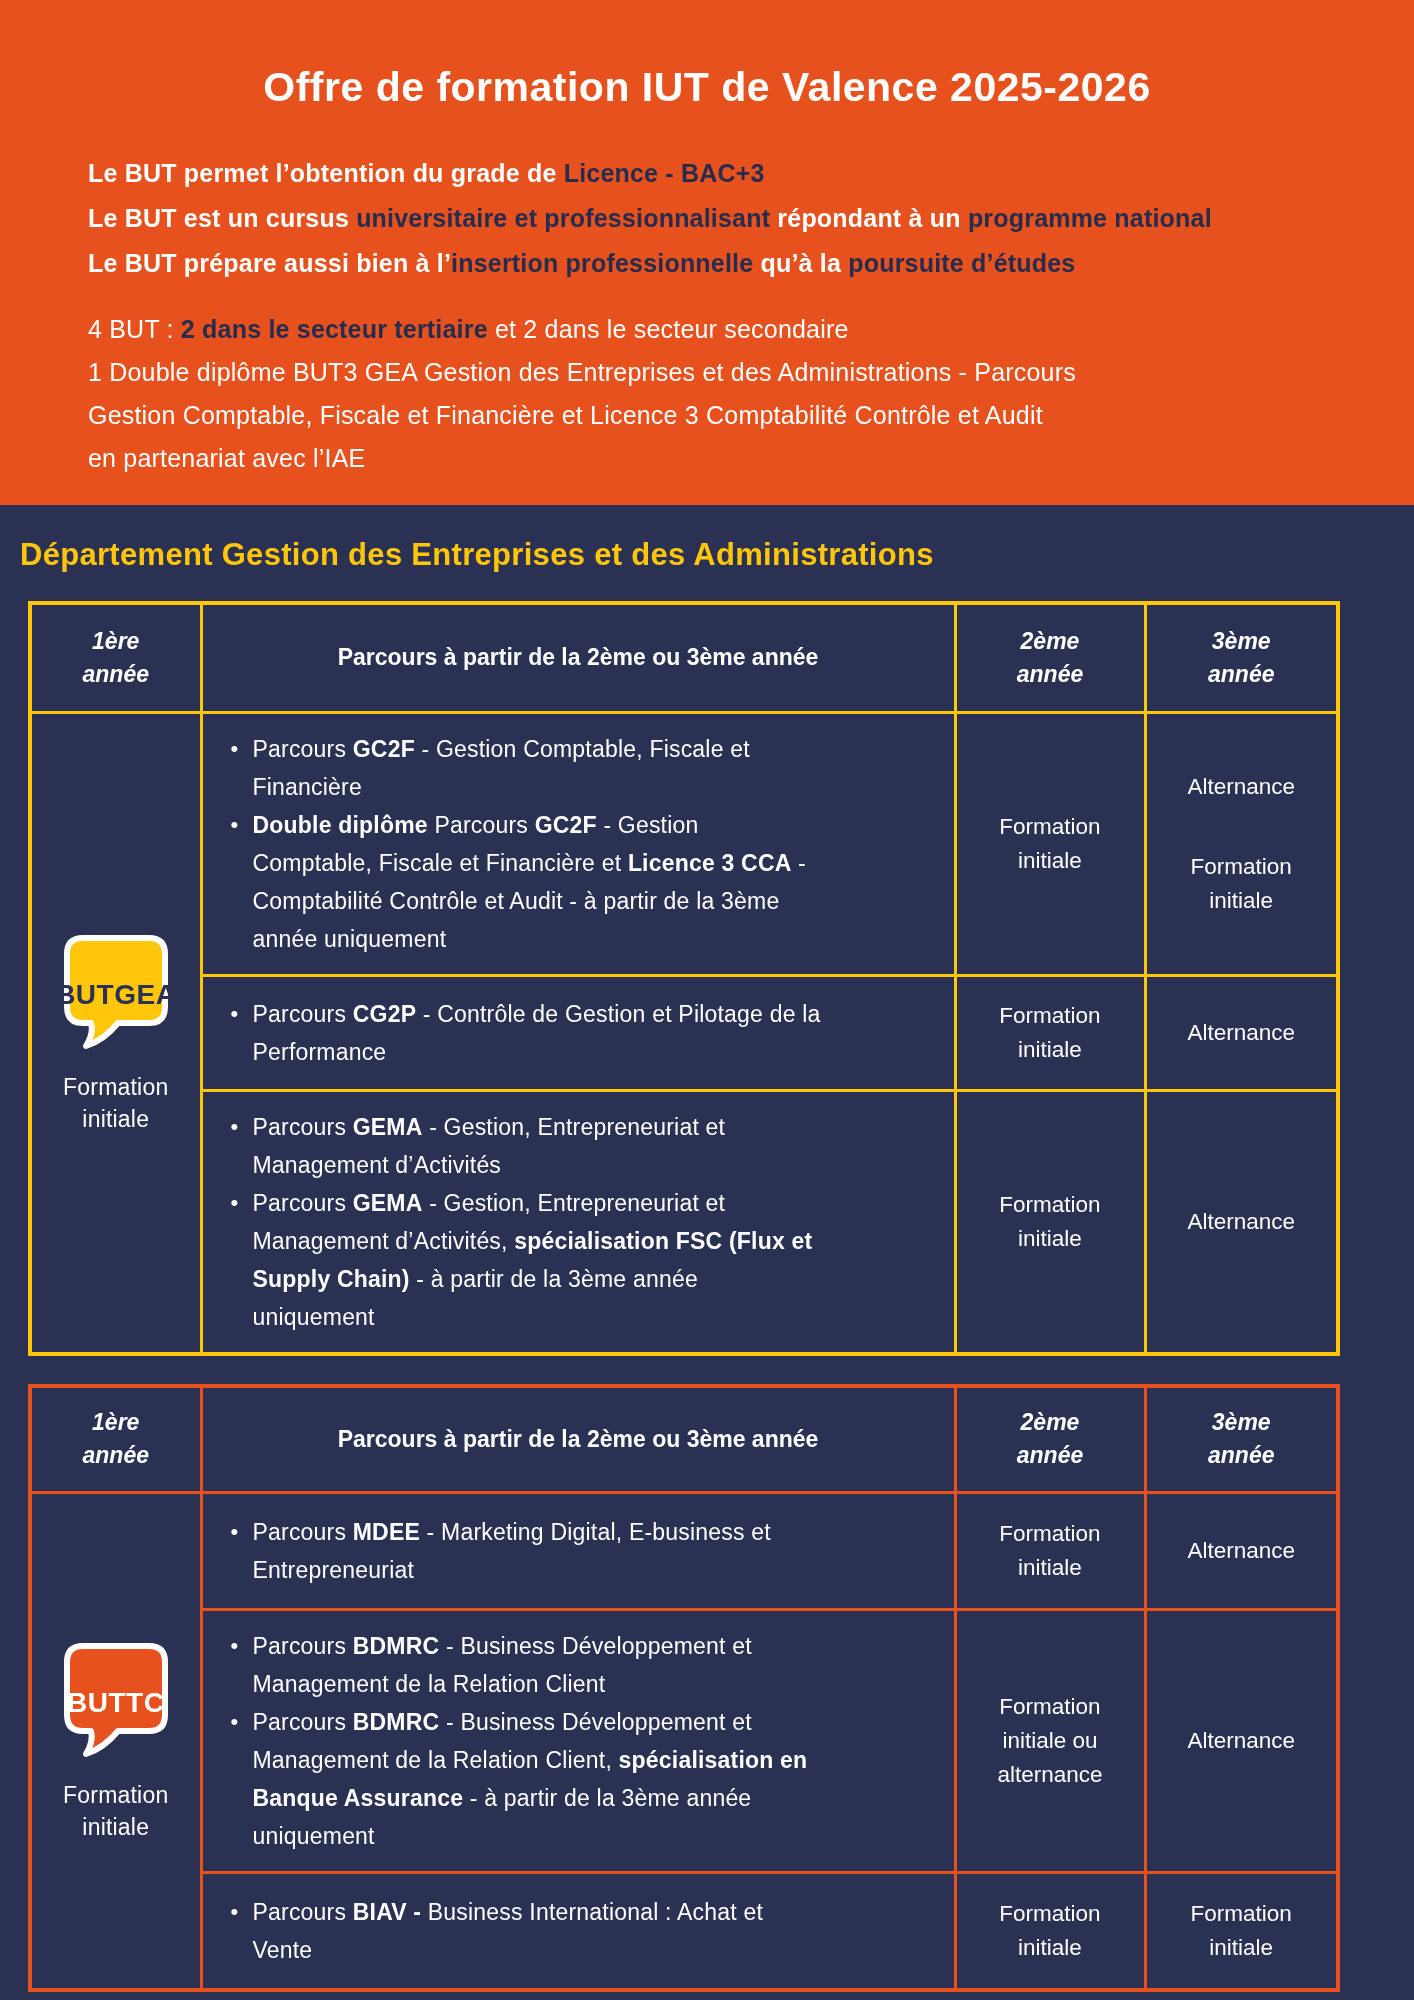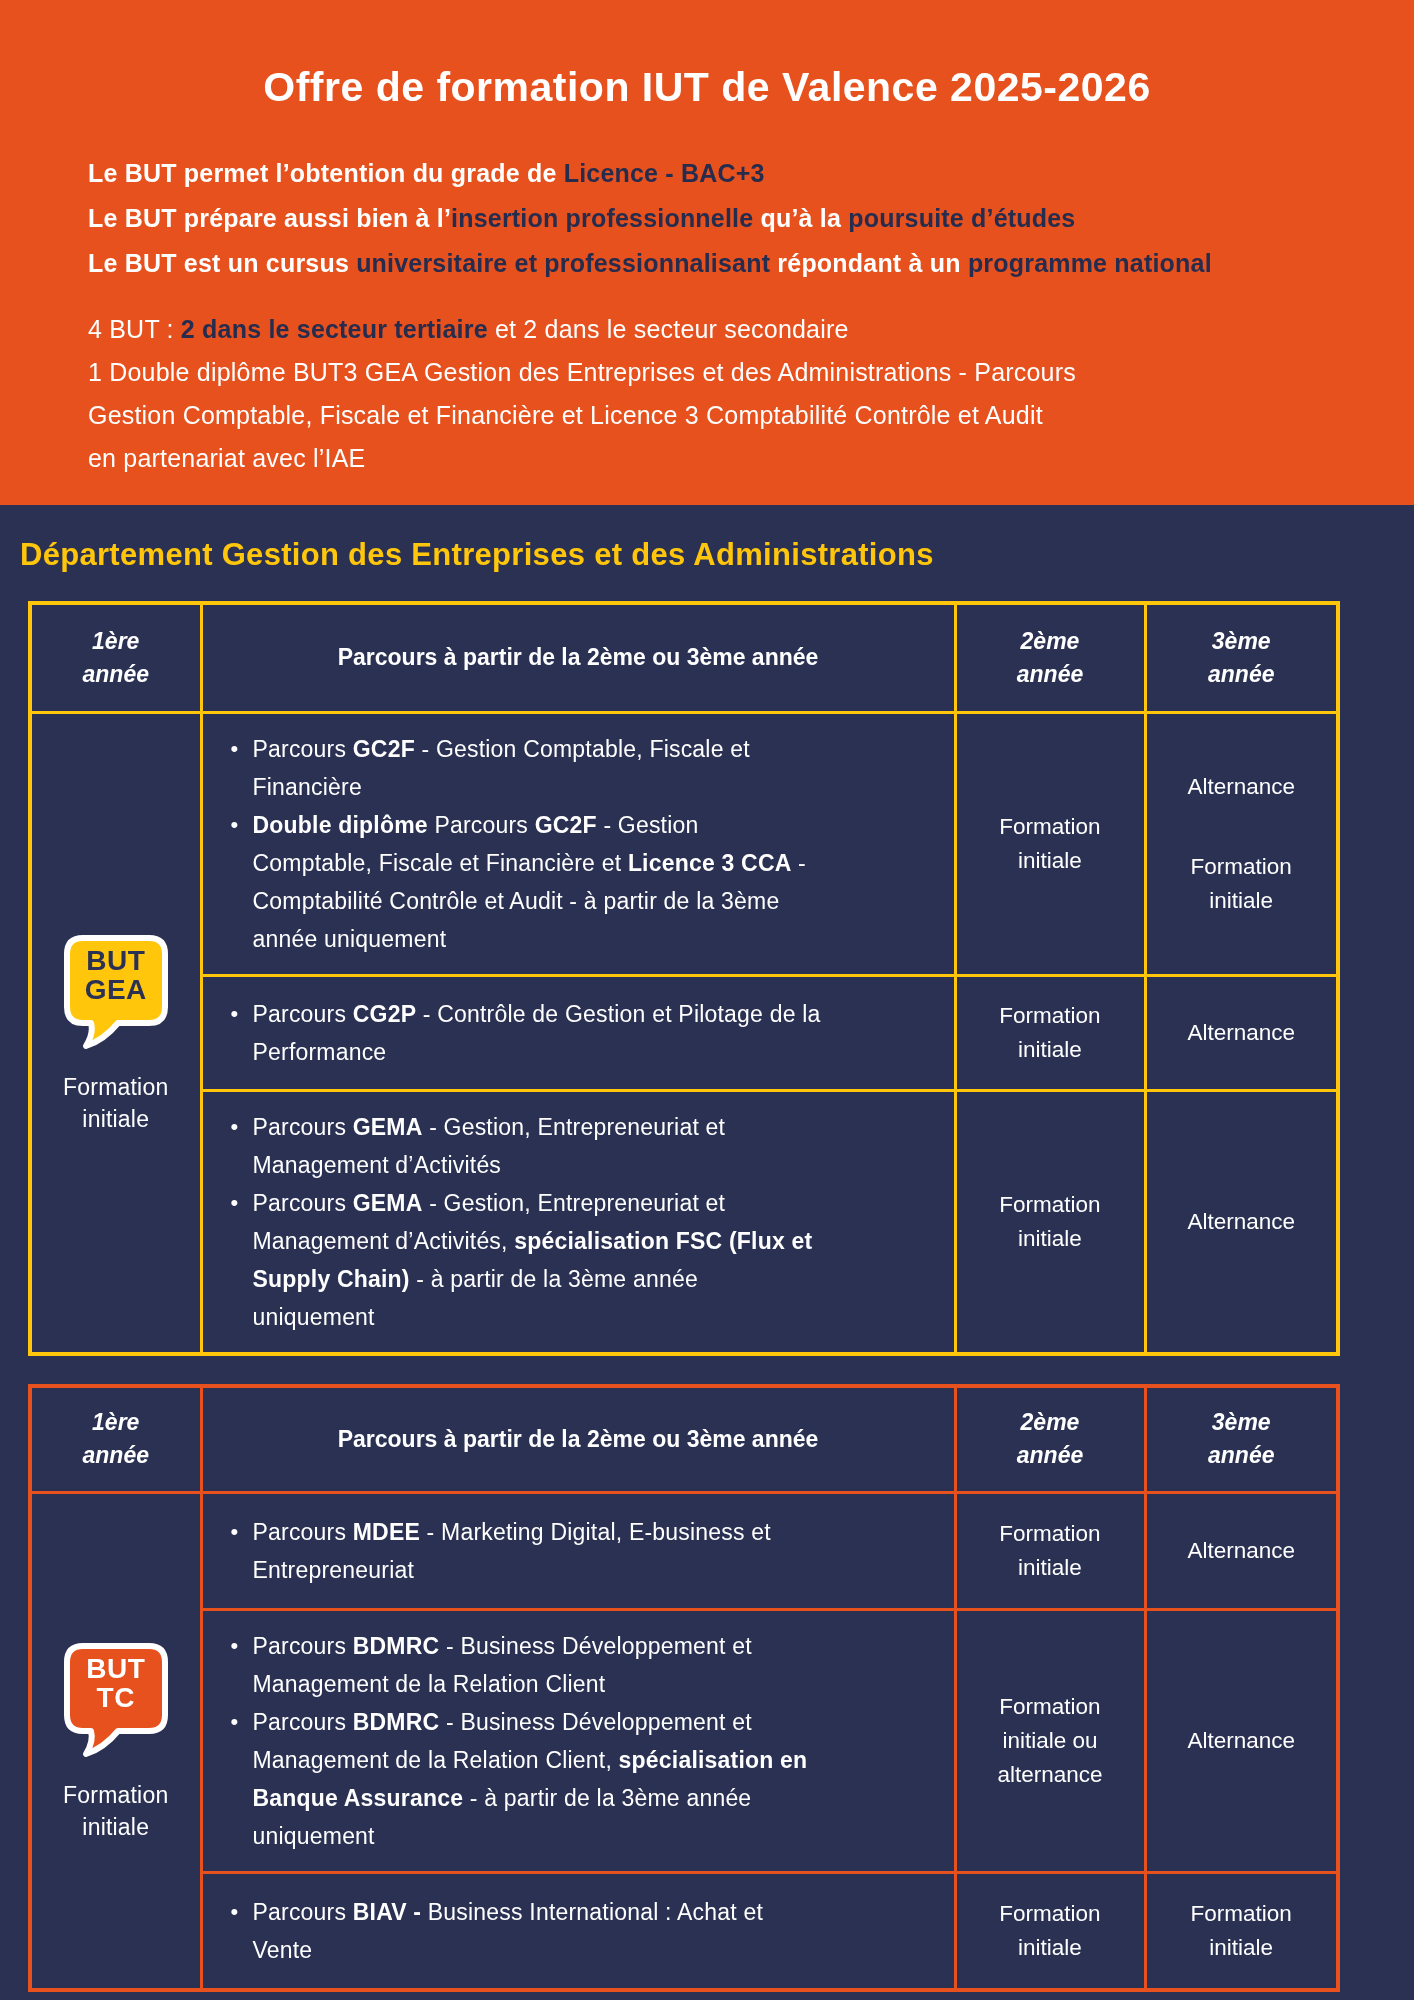--- a/index.html
+++ b/index.html
@@ -84,42 +84,42 @@
   }
   td.mode .stack div:empty{display:none;}
   td.mode .stack div + div:not(:empty){margin-top:46px;}
   
   .t1 tr.r0{height:246px;} .t1 tr.r1{height:115px;} .t1 tr.r2{height:219px;}
   .t2 tr.r0{height:117px;} .t2 tr.r1{height:253px;} .t2 tr.r2{height:117px;}
   
   .badge{position:relative;width:112px;height:120px;margin:0 auto;}
   .badge svg{display:block;width:112px;height:120px;}
   .badge .badge-text{
-    position:absolute;top:0;left:0;width:100%;height:88px;
-    display:flex;flex-direction:column;align-items:center;justify-content:center;
+    position:absolute;top:20px;left:0;width:100%;height:88px;
+    display:flex;flex-direction:row;align-items:center;justify-content:center;
     font-weight:bold;font-size:28px;line-height:29px;letter-spacing:.5px;
   }
   .badge-gea .badge-text{color:var(--navy);}
   .badge-tc .badge-text{color:#fff;}
   .firstcol-label{
     color:#fff;font-size:23px;line-height:32px;
     max-width:130px;margin:20px auto 0;letter-spacing:.2px;
   }
 </style>
 </head>
 <body>
 
 <div class="page">
 
   <header class="hero">
     <h1>Offre de formation IUT de Valence 2025-2026</h1>
     <div class="intro">
       <p><span>Le BUT permet l’obtention du grade de </span><span class="n">Licence - BAC+3</span></p>
+      <p><span>Le BUT est un cursus </span><span class="n">universitaire et professionnalisant</span><span> répondant à un </span><span class="n">programme national</span></p>
       <p><span>Le BUT prépare aussi bien à l’</span><span class="n">insertion professionnelle</span><span> qu’à la </span><span class="n">poursuite d’études</span></p>
-      <p><span>Le BUT est un cursus </span><span class="n">universitaire et professionnalisant</span><span> répondant à un </span><span class="n">programme national</span></p>
     </div>
     <div class="facts">
       <p><span>4 BUT : </span><span class="b n">2 dans le secteur tertiaire</span><span> et 2 dans le secteur secondaire</span></p>
       <p><span>1 Double diplôme BUT3 GEA Gestion des Entreprises et des Administrations - Parcours
 Gestion Comptable, Fiscale et Financière et Licence 3 Comptabilité Contrôle et Audit
 en partenariat avec l’IAE</span></p>
     </div>
   </header>
 
   <main>

